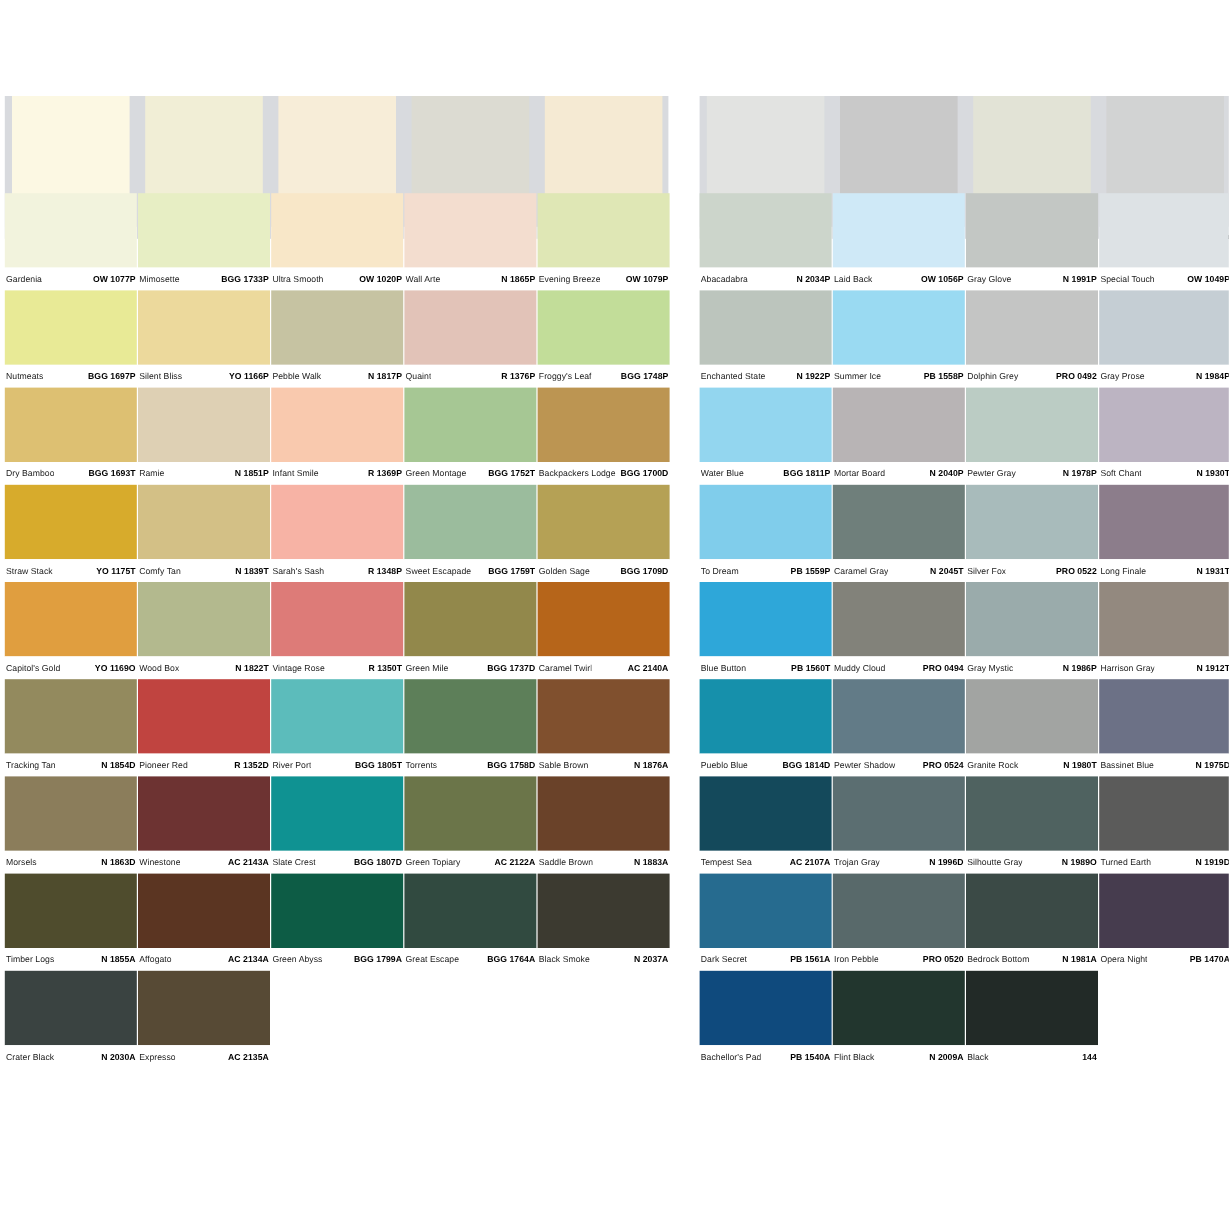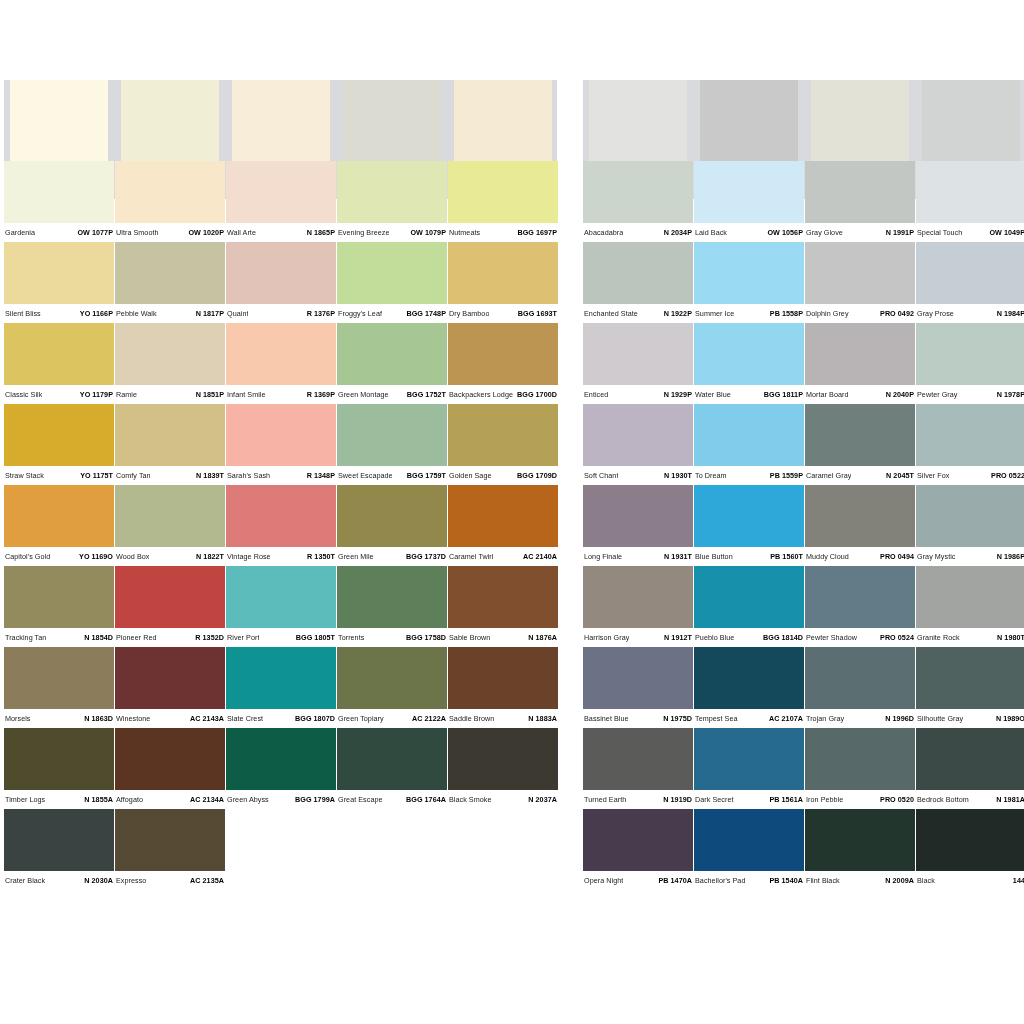--- a/index.html
+++ b/index.html
@@ -147,20 +147,27 @@
           </div>
         </div>
         <div class="cell">
           <div class="swatch" style="background: rgb(242, 243, 221);"></div>
           <div class="caption">
             <span class="c-name">Gardenia</span>
             <span class="c-code">OW 1077P</span>
           </div>
         </div>
         <div class="cell">
+          <div class="swatch" style="background: rgb(231, 238, 196);"></div>
+          <div class="caption">
+            <span class="c-name">Mimosette</span>
+            <span class="c-code">BGG 1733P</span>
+          </div>
+        </div>
+        <div class="cell">
           <div class="swatch" style="background: rgb(248, 231, 200);"></div>
           <div class="caption">
             <span class="c-name">Ultra Smooth</span>
             <span class="c-code">OW 1020P</span>
           </div>
         </div>
         <div class="cell">
           <div class="swatch" style="background: rgb(243, 221, 207);"></div>
           <div class="caption">
             <span class="c-name">Wall Arte</span>
@@ -207,27 +214,20 @@
           <div class="caption">
             <span class="c-name">Froggy's Leaf</span>
             <span class="c-code">BGG 1748P</span>
           </div>
         </div>
         <div class="cell">
           <div class="swatch" style="background: rgb(221, 192, 114);"></div>
           <div class="caption">
             <span class="c-name">Dry Bamboo</span>
             <span class="c-code">BGG 1693T</span>
-          </div>
-        </div>
-        <div class="cell">
-          <div class="swatch" style="background: rgb(220, 196, 96);"></div>
-          <div class="caption">
-            <span class="c-name">Classic Silk</span>
-            <span class="c-code">YO 1179P</span>
           </div>
         </div>
         <div class="cell">
           <div class="swatch" style="background: rgb(222, 208, 180);"></div>
           <div class="caption">
             <span class="c-name">Ramie</span>
             <span class="c-code">N 1851P</span>
           </div>
         </div>
         <div class="cell">
@@ -524,27 +524,20 @@
           </div>
         </div>
         <div class="cell">
           <div class="swatch" style="background: rgb(197, 206, 212);"></div>
           <div class="caption">
             <span class="c-name">Gray Prose</span>
             <span class="c-code">N 1984P</span>
           </div>
         </div>
         <div class="cell">
-          <div class="swatch" style="background: rgb(207, 203, 206);"></div>
-          <div class="caption">
-            <span class="c-name">Enticed</span>
-            <span class="c-code">N 1929P</span>
-          </div>
-        </div>
-        <div class="cell">
           <div class="swatch" style="background: rgb(147, 214, 239);"></div>
           <div class="caption">
             <span class="c-name">Water Blue</span>
             <span class="c-code">BGG 1811P</span>
           </div>
         </div>
         <div class="cell">
           <div class="swatch" style="background: rgb(184, 180, 181);"></div>
           <div class="caption">
             <span class="c-name">Mortar Board</span>

